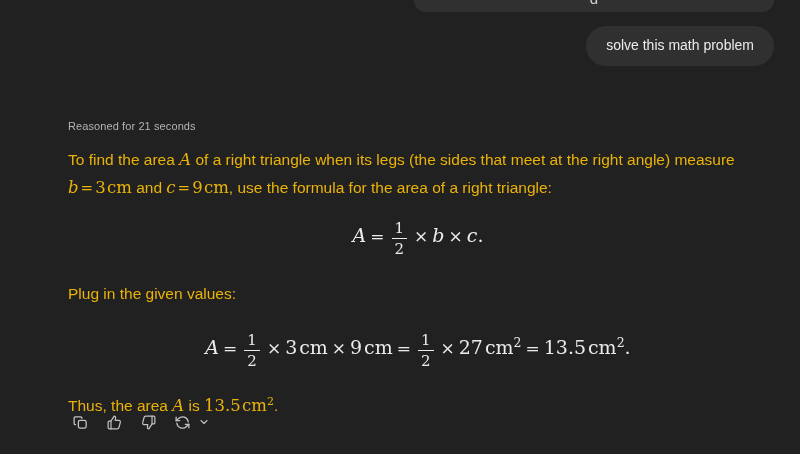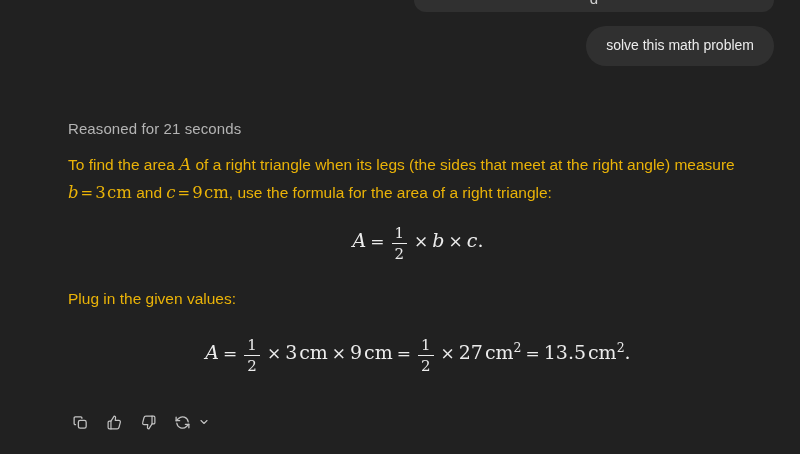--- a/index.html
+++ b/index.html
@@ -66,21 +66,21 @@
 
   
   .assistant {
     position: absolute;
     left: 68px;
     top: 120px;
     width: 700px;
   }
 
   .reasoned {
-    font-size: 15px;
+    font-size: 11px;
     color: #b4b4b4;
     margin: 0 0 14px 0;
     letter-spacing: .1px;
   }
 
   .para {
     font-size: 15.5px;
     line-height: 28px;
     color: #eab308;
     margin: 0 0 16px 0;
@@ -209,20 +209,21 @@
     <div class="reasoned">Reasoned for 21 seconds</div>
 
     <p class="para"><span>To find the area </span><span class="mi">A</span><span> of a right triangle when its legs (the sides that meet at the right angle) measure </span><span class="nowrap"><span class="mi">b</span><span class="mop">=</span></span><span class="nowrap"><span class="mnum">3</span> <span class="mtxt">cm</span></span><span> and </span><span class="nowrap"><span class="mi">c</span><span class="mop">=</span><span class="mnum">9</span> <span class="mtxt">cm</span></span><span>, use the formula for the area of a right triangle:</span></p>
 
     <div class="display-math"><span class="mi">A</span><span class="mop">=</span><span class="frac"><span class="num">1</span><span class="bar"></span><span class="den">2</span></span><span class="mop">×</span><span class="mi">b</span><span class="mop">×</span><span class="mi">c</span><span class="mtxt">.</span></div>
 
     <p class="para tight">Plug in the given values:</p>
 
     <div class="display-math"><span class="mi">A</span><span class="mop">=</span><span class="frac"><span class="num">1</span><span class="bar"></span><span class="den">2</span></span><span class="mop">×</span><span class="nowrap"><span class="mnum">3</span> <span class="mtxt">cm</span></span><span class="mop">×</span><span class="nowrap"><span class="mnum">9</span> <span class="mtxt">cm</span></span><span class="mop">=</span><span class="frac"><span class="num">1</span><span class="bar"></span><span class="den">2</span></span><span class="mop">×</span><span class="nowrap"><span class="mnum">27</span> <span class="mtxt">cm</span><sup class="msup">2</sup></span><span class="mop">=</span><span class="nowrap"><span class="mnum">13.5</span> <span class="mtxt">cm</span><sup class="msup">2</sup></span><span class="mtxt">.</span></div>
 
+    <p class="para"><span>Thus, the area </span><span class="mi">A</span><span> is </span><span class="nowrap"><span class="mnum">13.5</span> <span class="mtxt">cm</span><sup class="msup">2</sup></span><span>.</span></p>
   </div>
 
   <div class="actions">
     <div class="act">
       <svg width="17" height="17" viewBox="0 0 24 24" fill="none" stroke="currentColor" stroke-width="1.8" stroke-linecap="round" stroke-linejoin="round">
         <rect x="9" y="9" width="11" height="11" rx="2.5"></rect>
         <path d="M5 15H4.5A1.5 1.5 0 0 1 3 13.5V5.5A1.5 1.5 0 0 1 4.5 4h8A1.5 1.5 0 0 1 14 5.5V6"></path>
       </svg>
     </div>
     <div class="act">

